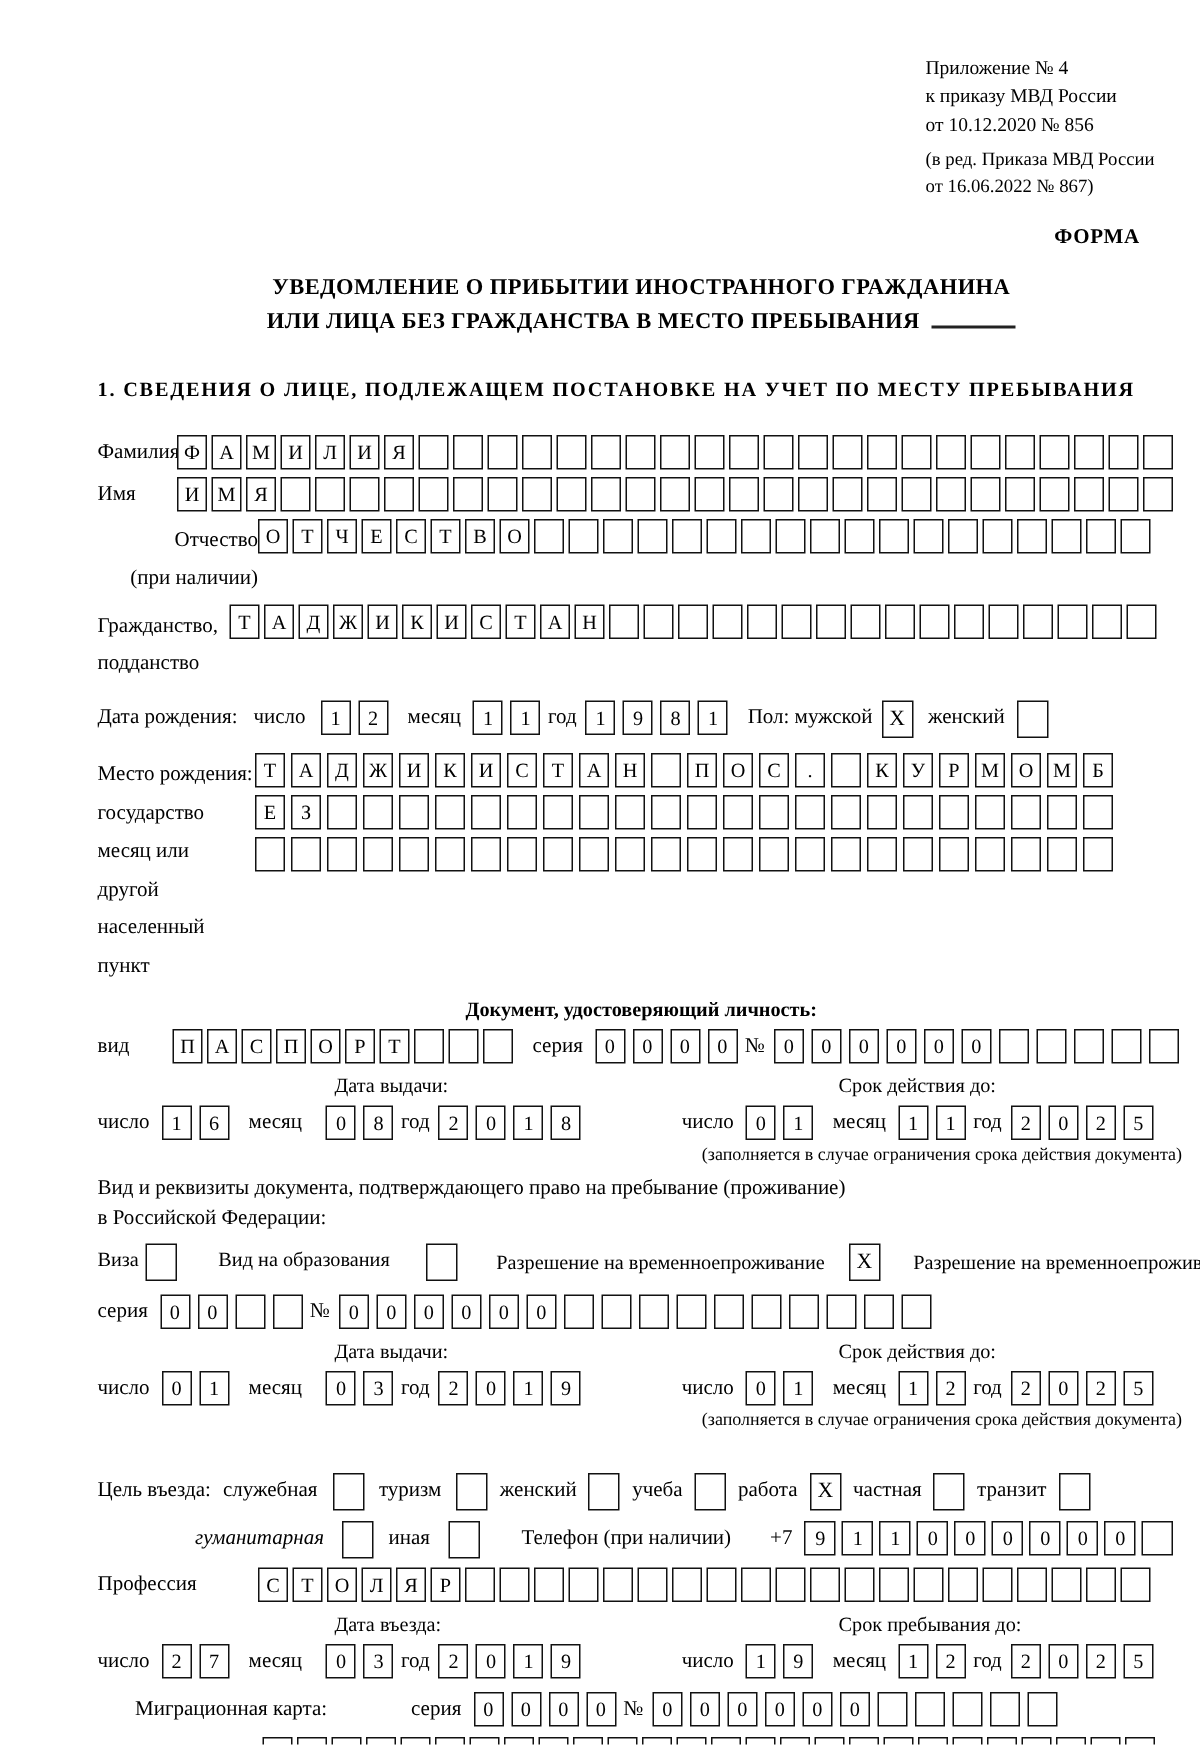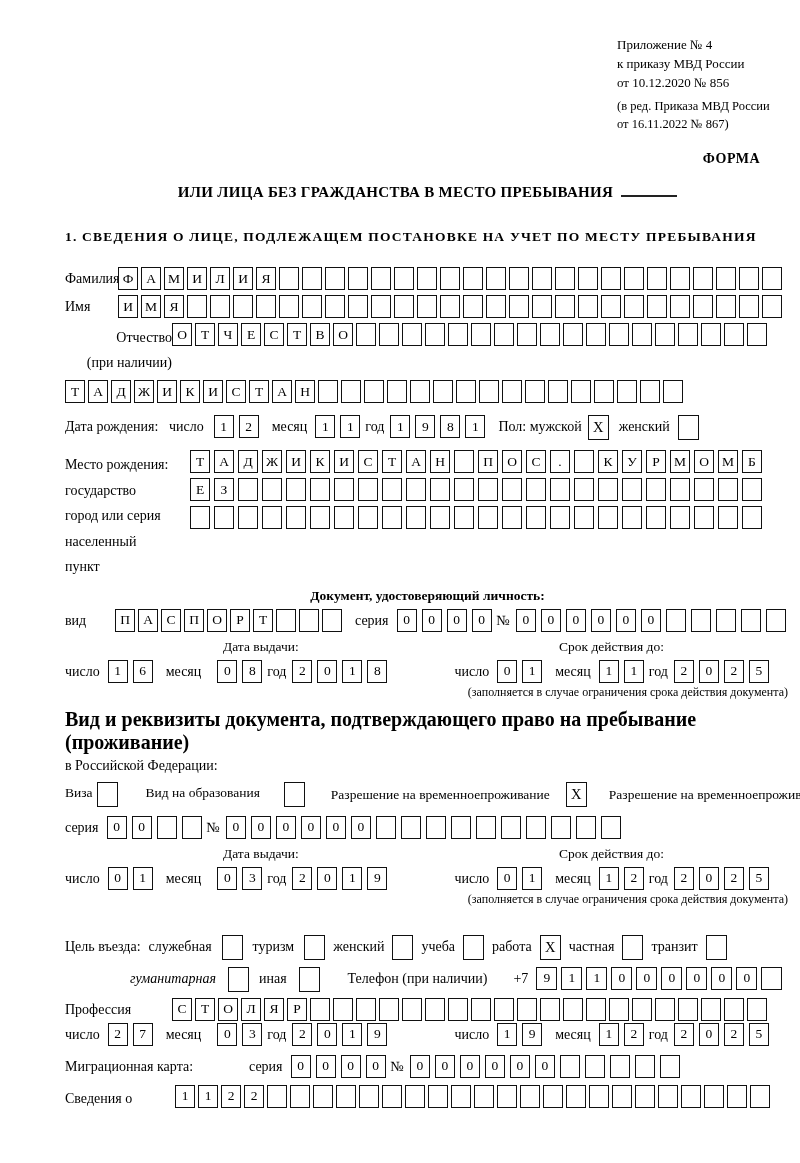--- a/index.html
+++ b/index.html
@@ -36,47 +36,48 @@
 
   .dlabel{font-size:14px;padding-top:4px;flex:none;}
   .ml10{margin-left:10px;} .ml8{margin-left:8px;} .mr8{margin-right:8px;} .mr6{margin-right:6px;}
 
   .dhead{position:relative;height:19px;font-size:13.5px;margin-top:7px;}
   .dhead .h1{position:absolute;left:158px;}
   .dhead .h2{position:absolute;left:478px;margin-left:16px;}
   .note{font-size:12px;margin-top:2px;text-align:right;padding-right:2px;}
 
   .doc-head{font-weight:bold;font-size:13.5px;text-align:center;margin-top:8px;}
-  .plain{font-size:20px;margin-top:8px;font-weight:bold;}
+  .plain{font-size:14px;margin-top:8px;}
   .plain2{font-size:14px;margin-top:4px;}
 
   .visa-row{margin-top:8px;}
   .opt{display:flex;align-items:flex-start;flex:none;}
   .opt .txt{font-size:13.5px;padding-top:3px;}
   .opt .center-lines{display:flex;flex-direction:row;text-align:center;font-size:13.5px;line-height:20px;padding-top:3px;}
 
   .purpose-row{margin-top:28px;}
   .gap{flex:none;}
 </style>
 </head>
 <body>
 
 <div class="page">
 
   <div class="annex">
     <div>Приложение № 4</div>
     <div>к приказу МВД России</div>
     <div>от 10.12.2020 № 856</div>
     <div class="annex-note first">(в ред. Приказа МВД России</div>
-    <div class="annex-note">от 16.11.2022 № 867)</div>
+    <div class="annex-note">от 16.06.2022 № 867)</div>
   </div>
 
   <div class="forma">ФОРМА</div>
 
   <div class="title">
+    <div>УВЕДОМЛЕНИЕ О ПРИБЫТИИ ИНОСТРАННОГО ГРАЖДАНИНА</div>
     <div>
       <span>ИЛИ ЛИЦА БЕЗ ГРАЖДАНСТВА В МЕСТО ПРЕБЫВАНИЯ</span><span class="blank"></span>
     </div>
   </div>
 
   <div class="section-title">1. СВЕДЕНИЯ О ЛИЦЕ, ПОДЛЕЖАЩЕМ ПОСТАНОВКЕ НА УЧЕТ ПО МЕСТУ ПРЕБЫВАНИЯ</div>
 
   <div class="frow" style="margin-top:22px;">
     <span class="flabel" style="width:53px;">Фамилия</span>
     <span class="cells">
@@ -176,20 +177,24 @@
         <span class="cell"></span>
         <span class="cell"></span>
         <span class="cell"></span>
         <span class="cell"></span>
         <span class="cell"></span>
         <span class="cell"></span>
       </span>
   </div>
 
   <div class="frow">
+    <span class="flabel-col" style="width:88px;">
+      <span>Гражданство,</span>
+      <span>подданство</span>
+    </span>
     <span class="cells">
         <span class="cell">Т</span>
         <span class="cell">А</span>
         <span class="cell">Д</span>
         <span class="cell">Ж</span>
         <span class="cell">И</span>
         <span class="cell">К</span>
         <span class="cell">И</span>
         <span class="cell">С</span>
         <span class="cell">Т</span>
@@ -232,25 +237,25 @@
         <span class="cell">9</span>
         <span class="cell">8</span>
         <span class="cell">1</span>
       </span>
     <span class="dlabel ml8 mr6">Пол: мужской</span>
     <span class="chk">X</span>
     <span class="dlabel ml10 mr8">женский</span>
     <span class="chk"></span>
   </div>
 
-  <div class="frow" style="margin-top:10px;gap:20px;">
+  <div class="frow" style="margin-top:10px;">
     <span class="flabel-col" style="width:105px;line-height:25.5px;">
       <span>Место рождения:</span>
       <span>государство</span>
-      <span>город или серия</span>
+      <span>месяц или другой</span>
       <span>населенный пункт</span>
     </span>
     <span class="vstack">
       <span class="cells wcells">
           <span class="cell">Т</span>
           <span class="cell">А</span>
           <span class="cell">Д</span>
           <span class="cell">Ж</span>
           <span class="cell">И</span>
           <span class="cell">К</span>
@@ -575,20 +580,24 @@
         <span class="cell"></span>
         <span class="cell"></span>
         <span class="cell"></span>
         <span class="cell"></span>
         <span class="cell"></span>
         <span class="cell"></span>
         <span class="cell"></span>
       </span>
   </div>
 
+  <div class="dhead">
+    <span class="h1">Дата въезда:</span>
+    <span class="h2">Срок пребывания до:</span>
+  </div>
   <div class="frow" style="margin-top:2px;">
     <span class="dlabel">число</span>
     <span class="cells dcells ml8">
         <span class="cell">2</span>
         <span class="cell">7</span>
       </span>
     <span class="dlabel ml8 mr8">месяц</span>
     <span class="cells dcells ml8">
         <span class="cell">0</span>
         <span class="cell">3</span>
@@ -613,21 +622,21 @@
       </span>
     <span class="dlabel mr6">год</span>
     <span class="cells dcells">
         <span class="cell">2</span>
         <span class="cell">0</span>
         <span class="cell">2</span>
         <span class="cell">5</span>
       </span>
   </div>
 
-  <div class="frow" style="margin-top:9px;">
+  <div class="frow" style="margin-top:9px;margin-left:25px;">
     <span class="flabel" style="width:152px;">Миграционная карта:</span>
     <span class="dlabel" style="margin-left:32px;margin-right:8px;">серия</span>
     <span class="cells dcells">
         <span class="cell">0</span>
         <span class="cell">0</span>
         <span class="cell">0</span>
         <span class="cell">0</span>
       </span>
     <span class="dlabel mr6">№</span>
     <span class="cells dcells">

